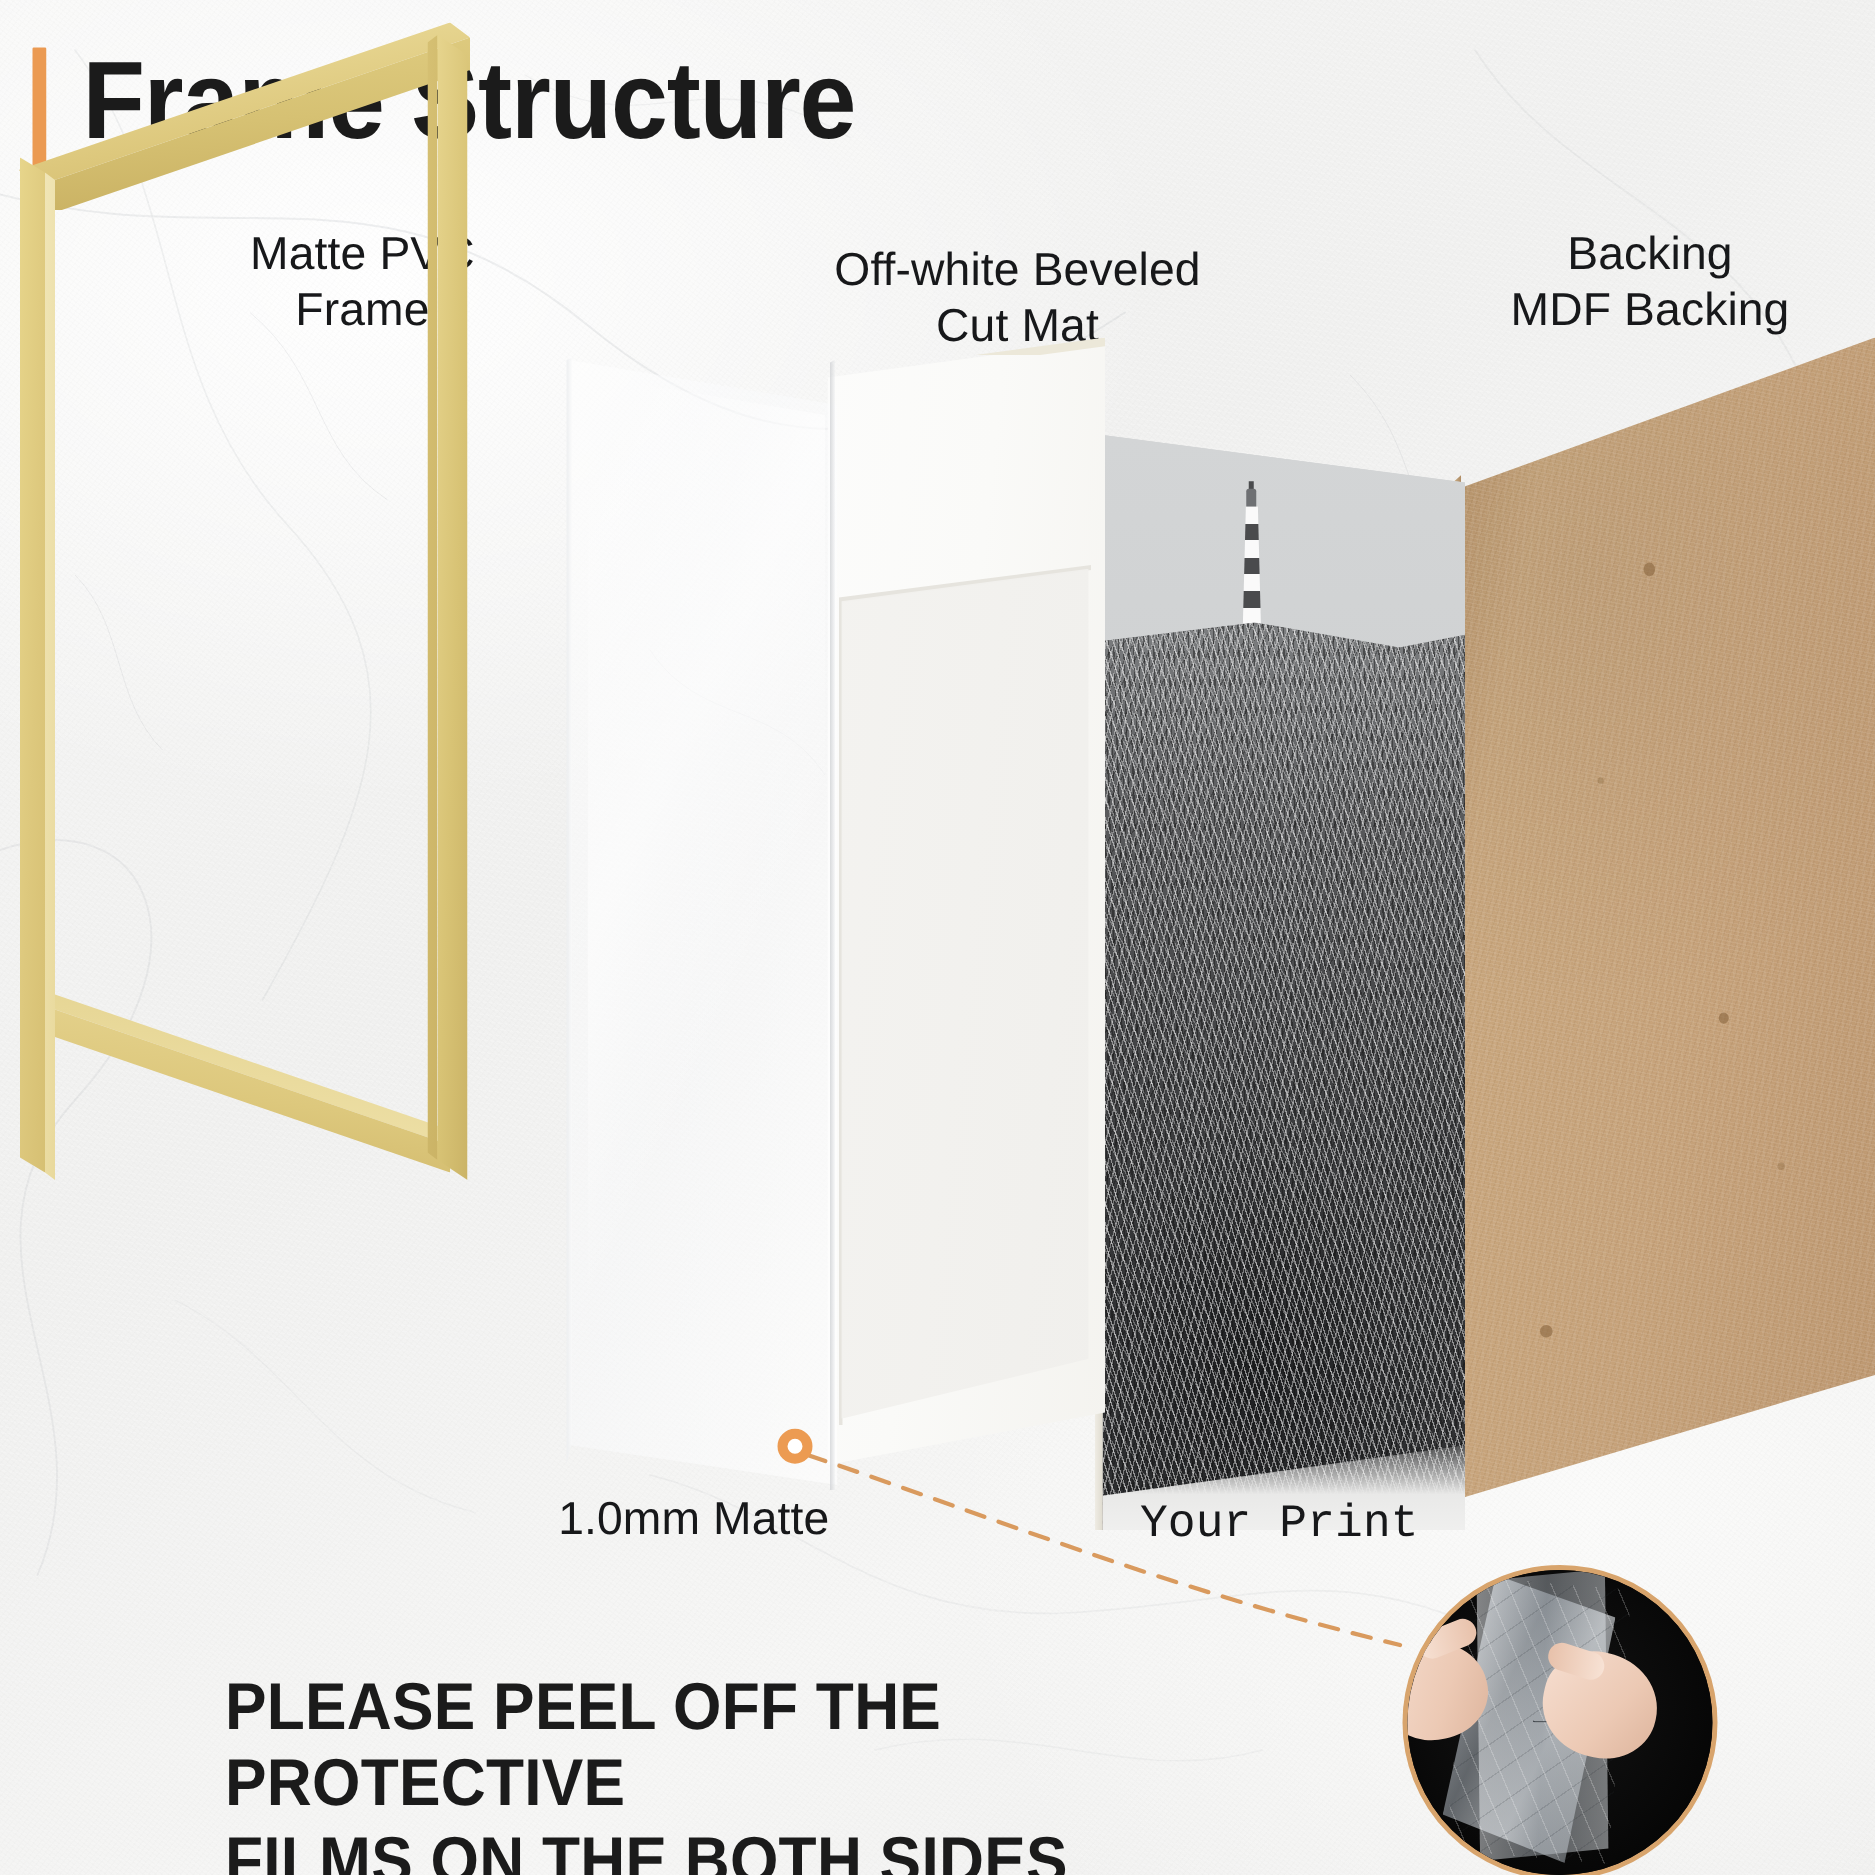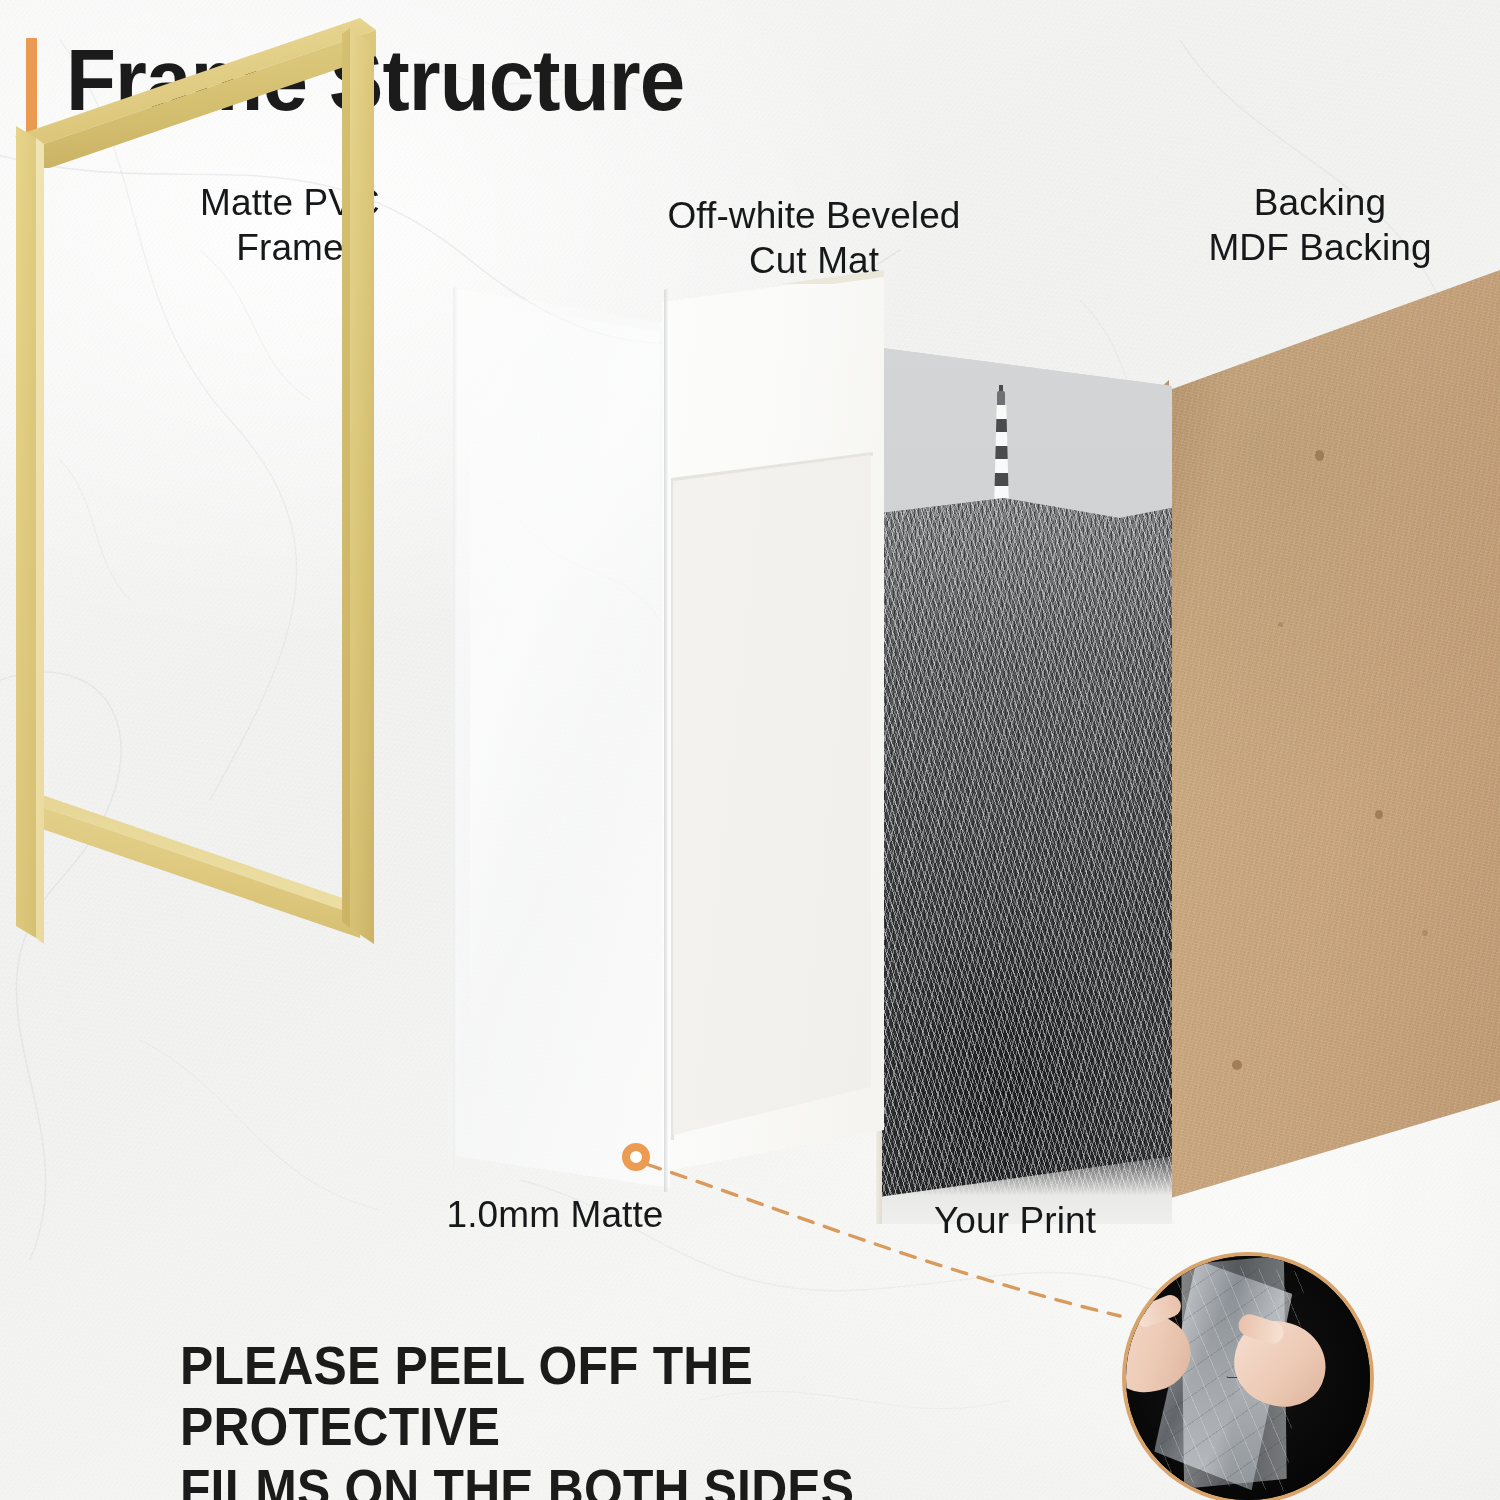--- a/index.html
+++ b/index.html
@@ -45,21 +45,21 @@
   
   .layer-label {
     position:absolute; text-align:center;
     font-size:37px; color:#17181a; line-height:1.22;
     font-weight:400; letter-spacing:.1px;
   }
   #label-frame  { left:110px;  top:180px; width:360px; }
   #label-mat    { left:604px;  top:180px; width:420px;margin-top:13px; }
   #label-mdf    { left:1140px; top:180px; width:360px; }
   #label-plexi  { left:255px;  top:1192px; width:600px; font-size:37px; }
-  #label-print  { left:895px;  top:1198px; width:240px; font-size:37px; text-align:center; }
+  #label-print  { left:895px;  top:1198px; width:240px; font-size:37px; text-align:right;font-family:Liberation Mono, monospace; }
 
   
   .layer { position:absolute; }
 
   
   #mdf {
     left:1160px; top:270px; width:340px; height:930px;
     clip-path: polygon(4px 122px, 100% 0px, 100% 830px, 4px 100%);
     background:
       radial-gradient(circle at 30% 20%, rgba(0,0,0,.05), rgba(0,0,0,0) 45%),

